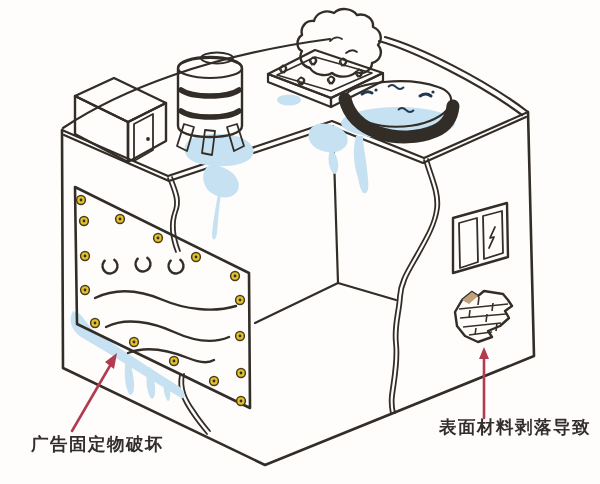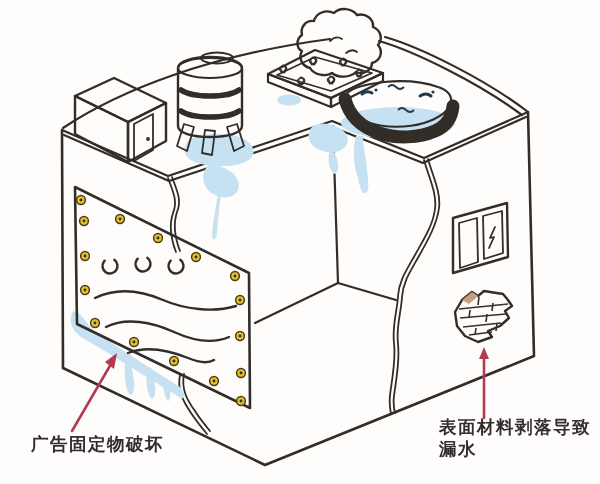--- a/index.html
+++ b/index.html
@@ -215,15 +215,14 @@
     <path class="arrow" d="M484,418 L484,356"></path>
     <polygon class="arrowhead" points="484,347 479,359 489,359"></polygon>
   </g>
 </svg>
 
 <div id="label-left" class="label">
   <div>广告固定物破坏</div>
 </div>
 <div id="label-right" class="label">
   <div>表面材料剥落导致</div>
-  <div>漏水</div>
 </div>
 </div>
 
 </body></html>

